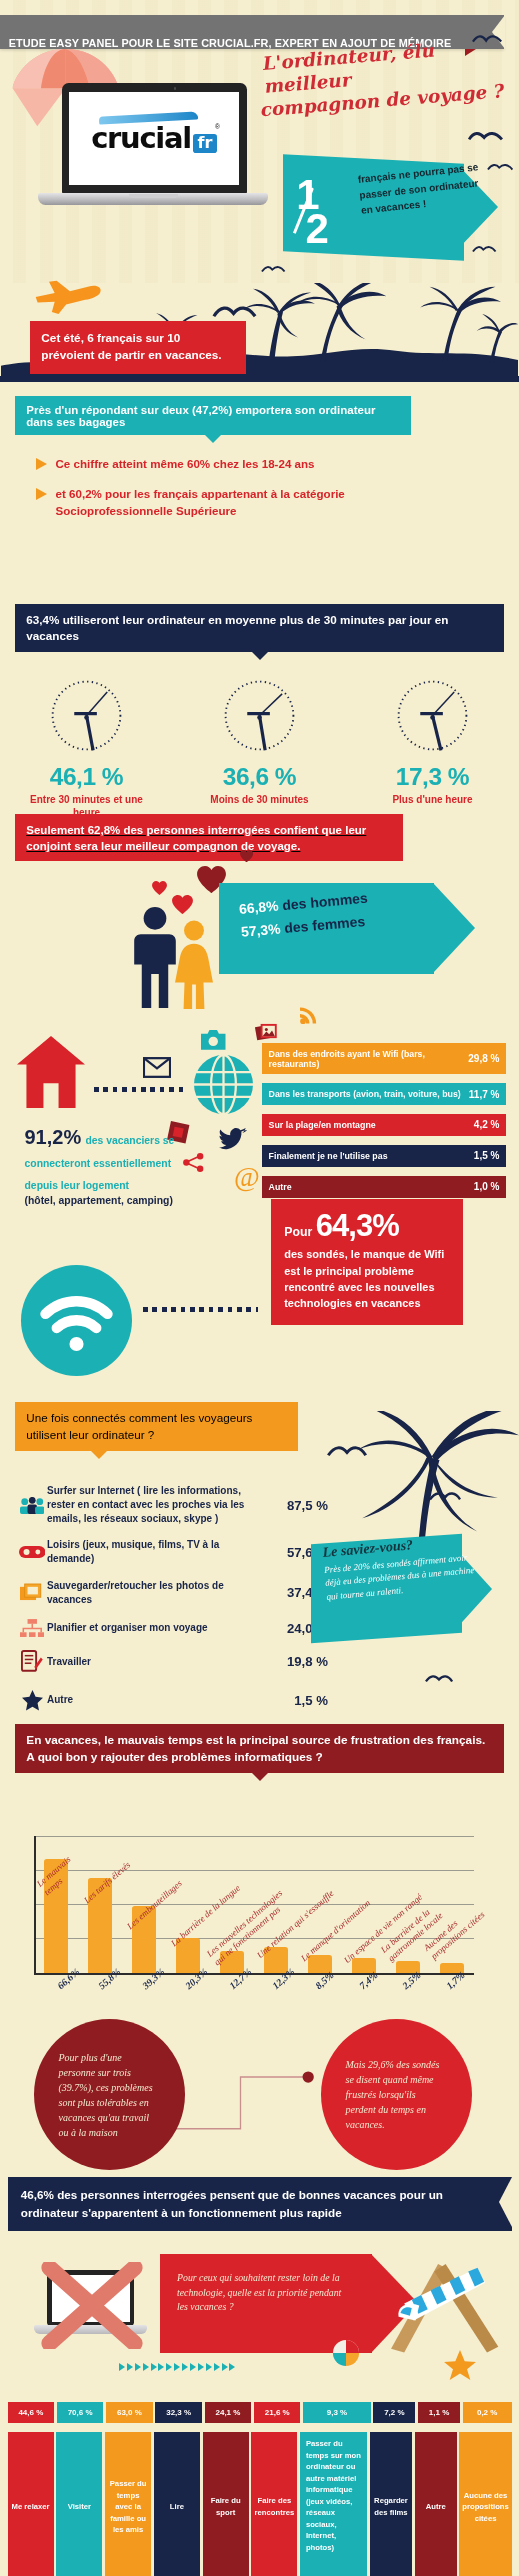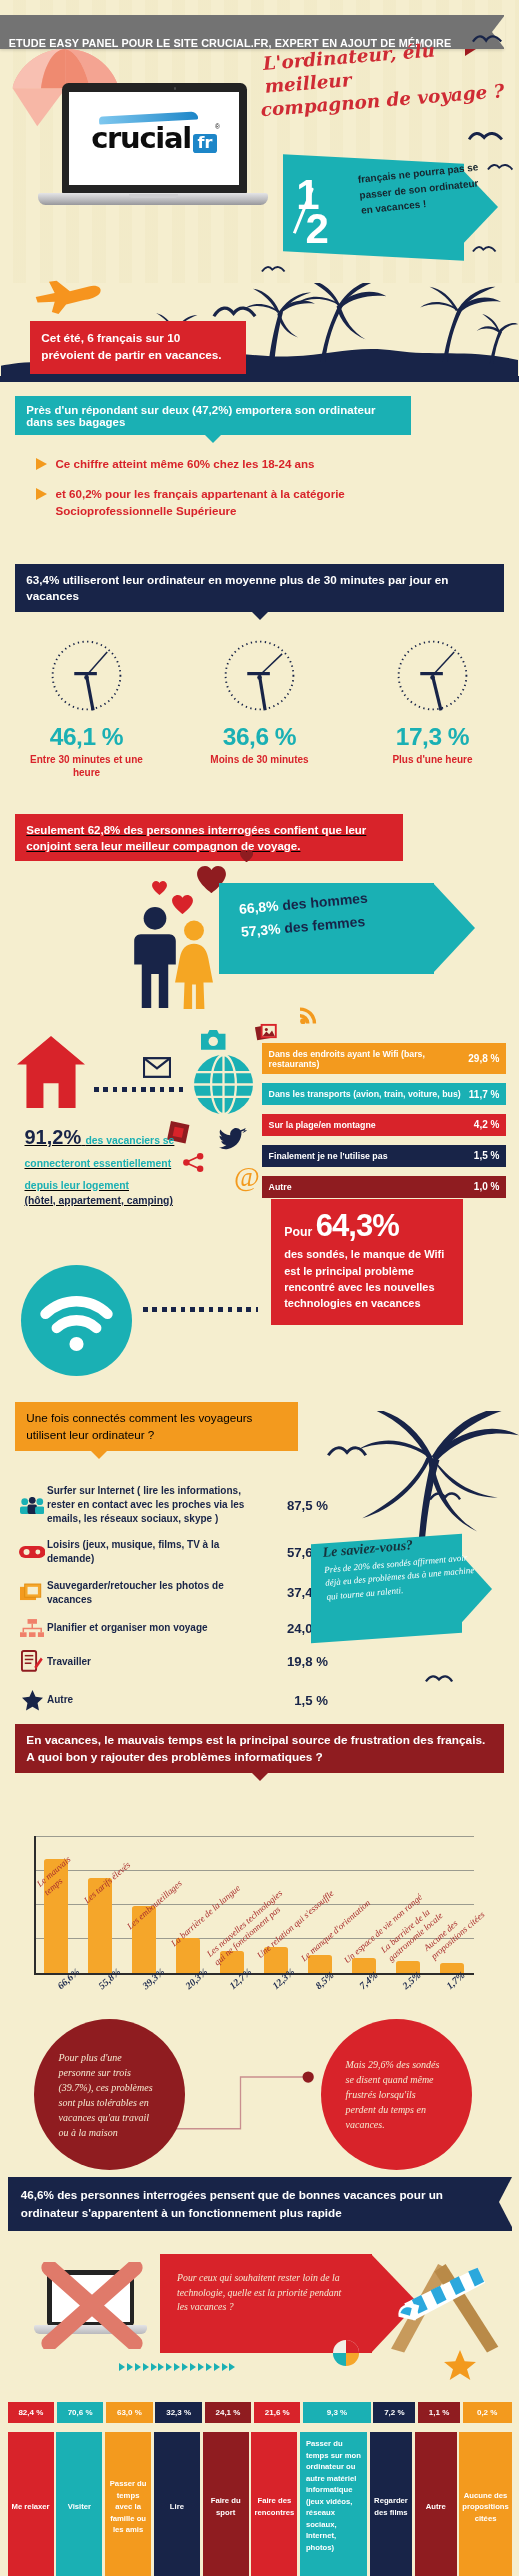--- a/index.html
+++ b/index.html
@@ -99,21 +99,21 @@
 
   
   .red-callout {
     position:absolute; left:30px; top:321px; width:216px; padding:9.4px 11.3px;
     background:#d8232a; color:#fff; font-size:11.8px; line-height:1.45; font-weight:bold;
   }
 
   
   .bar-head { position:relative; margin:0 15px; color:#fff; font-weight:bold; }
   .bar-teal { background:#1ab0b4; padding:7.6px 11.3px; font-size:11.5px; }
-  .bar-navy { background:#182448; padding:7.6px 11.3px; font-size:11.7px; line-height:1.4; }
+  .bar-navy { background:#182448; padding:7.6px 11.3px; font-size:11.7px; line-height:1.4;margin-top:40px; }
   .bar-red  { background:#d8232a; padding:7.6px 11.3px; font-size:11.5px; line-height:1.4; }
   .bar-dred { background:#8f1c20; padding:7.6px 11.3px; font-size:11.8px; line-height:1.45; }
   .bar-orange { background:#f39a1e; padding:7.6px 11.3px; font-size:11.7px; line-height:1.45; }
   .tip { width:0;height:0;margin:0 auto; }
   .tip-teal { border-left:8.5px solid transparent;border-right:8.5px solid transparent;border-top:8.5px solid #1ab0b4;}
   .tip-navy { border-left:8.5px solid transparent;border-right:8.5px solid transparent;border-top:8.5px solid #182448;}
   .tip-dred { border-left:8.5px solid transparent;border-right:8.5px solid transparent;border-top:8.5px solid #8f1c20;}
   .tip-orange{ border-left:8.5px solid transparent;border-right:8.5px solid transparent;border-top:8.5px solid #f39a1e;}
 
   
@@ -134,21 +134,21 @@
      border-top:45px solid transparent;border-bottom:45px solid transparent;border-left:42px solid #1ab0b4;}
   .teal-arrow-txt { position:absolute; left:19px; top:15px; color:#182448; font-weight:bold; font-size:14px; line-height:1.65; transform:rotate(-5deg); transform-origin:left top;}
   .teal-arrow-txt .w { color:#fff; }
 
   
   .conn-list { position:absolute; left:262px; top:1043px; width:244px; }
   .conn-row { display:flex; align-items:center; justify-content:space-between; color:#fff; font-size:8.8px; font-weight:bold; padding:5.7px 6.6px; margin-bottom:8.5px; }
   .conn-row .val { font-size:10px; margin-left:5.7px; white-space:nowrap;}
 
   
-  .house-txt { position:absolute; left:24.5px; top:1123px; width:170px; line-height:1.42;text-decoration:underline; }
+  .house-txt { position:absolute; left:24.5px; top:1123px; width:170px; line-height:1.42; }
   .house-txt .big { font-size:20px; font-weight:bold; color:#182448; }
   .house-txt .small-teal { font-size:10.4px; color:#1ab0b4; font-weight:bold;}
   .house-txt .small-navy { font-size:10.4px; color:#182448; font-weight:bold;}
 
   
   .wifi-circle { position:absolute; left:21px; top:1265px; width:111px; height:111px; border-radius:50%; background:#1ab0b4;}
   .red-wifi-box { position:absolute; left:271px; top:1199px; width:192px; background:#d8232a; color:#fff; padding:9.4px 13.2px 13.2px 13.2px;}
   .red-wifi-box .h { font-size:12.3px; font-weight:bold; }
   .red-wifi-box .h b { font-size:31px; letter-spacing:-0.9px; }
   .red-wifi-box .p { font-size:11px; line-height:1.48; font-weight:bold; margin-top:1.9px;}
@@ -803,21 +803,21 @@
     <div class="chev"></div>
     <div class="chev"></div>
     <div class="chev"></div>
     <div class="chev"></div>
     <div class="chev"></div>
     <div class="chev"></div>
   </div>
 
   <div class="btable">
     <div class="btable-row">
-      <div class="btable-pct cond" style="flex:1;background:#d8232a;">82,4 %</div>
+      <div class="btable-pct cond" style="flex:1;background:#d8232a;">44,6 %</div>
       <div class="btable-pct cond" style="flex:1;background:#1ab0b4;">70,6 %</div>
       <div class="btable-pct cond" style="flex:1;background:#f39a1e;">63,0 %</div>
       <div class="btable-pct cond" style="flex:1;background:#182448;">32,3 %</div>
       <div class="btable-pct cond" style="flex:1;background:#8f1c20;">24,1 %</div>
       <div class="btable-pct cond" style="flex:1;background:#d8232a;">21,6 %</div>
       <div class="btable-pct cond" style="flex:1.45;background:#1ab0b4;">9,3 %</div>
       <div class="btable-pct cond" style="flex:.9;background:#182448;">7,2 %</div>
       <div class="btable-pct cond" style="flex:.9;background:#8f1c20;">1,1 %</div>
       <div class="btable-pct cond" style="flex:1.05;background:#f39a1e;">0,2 %</div>
     </div>

